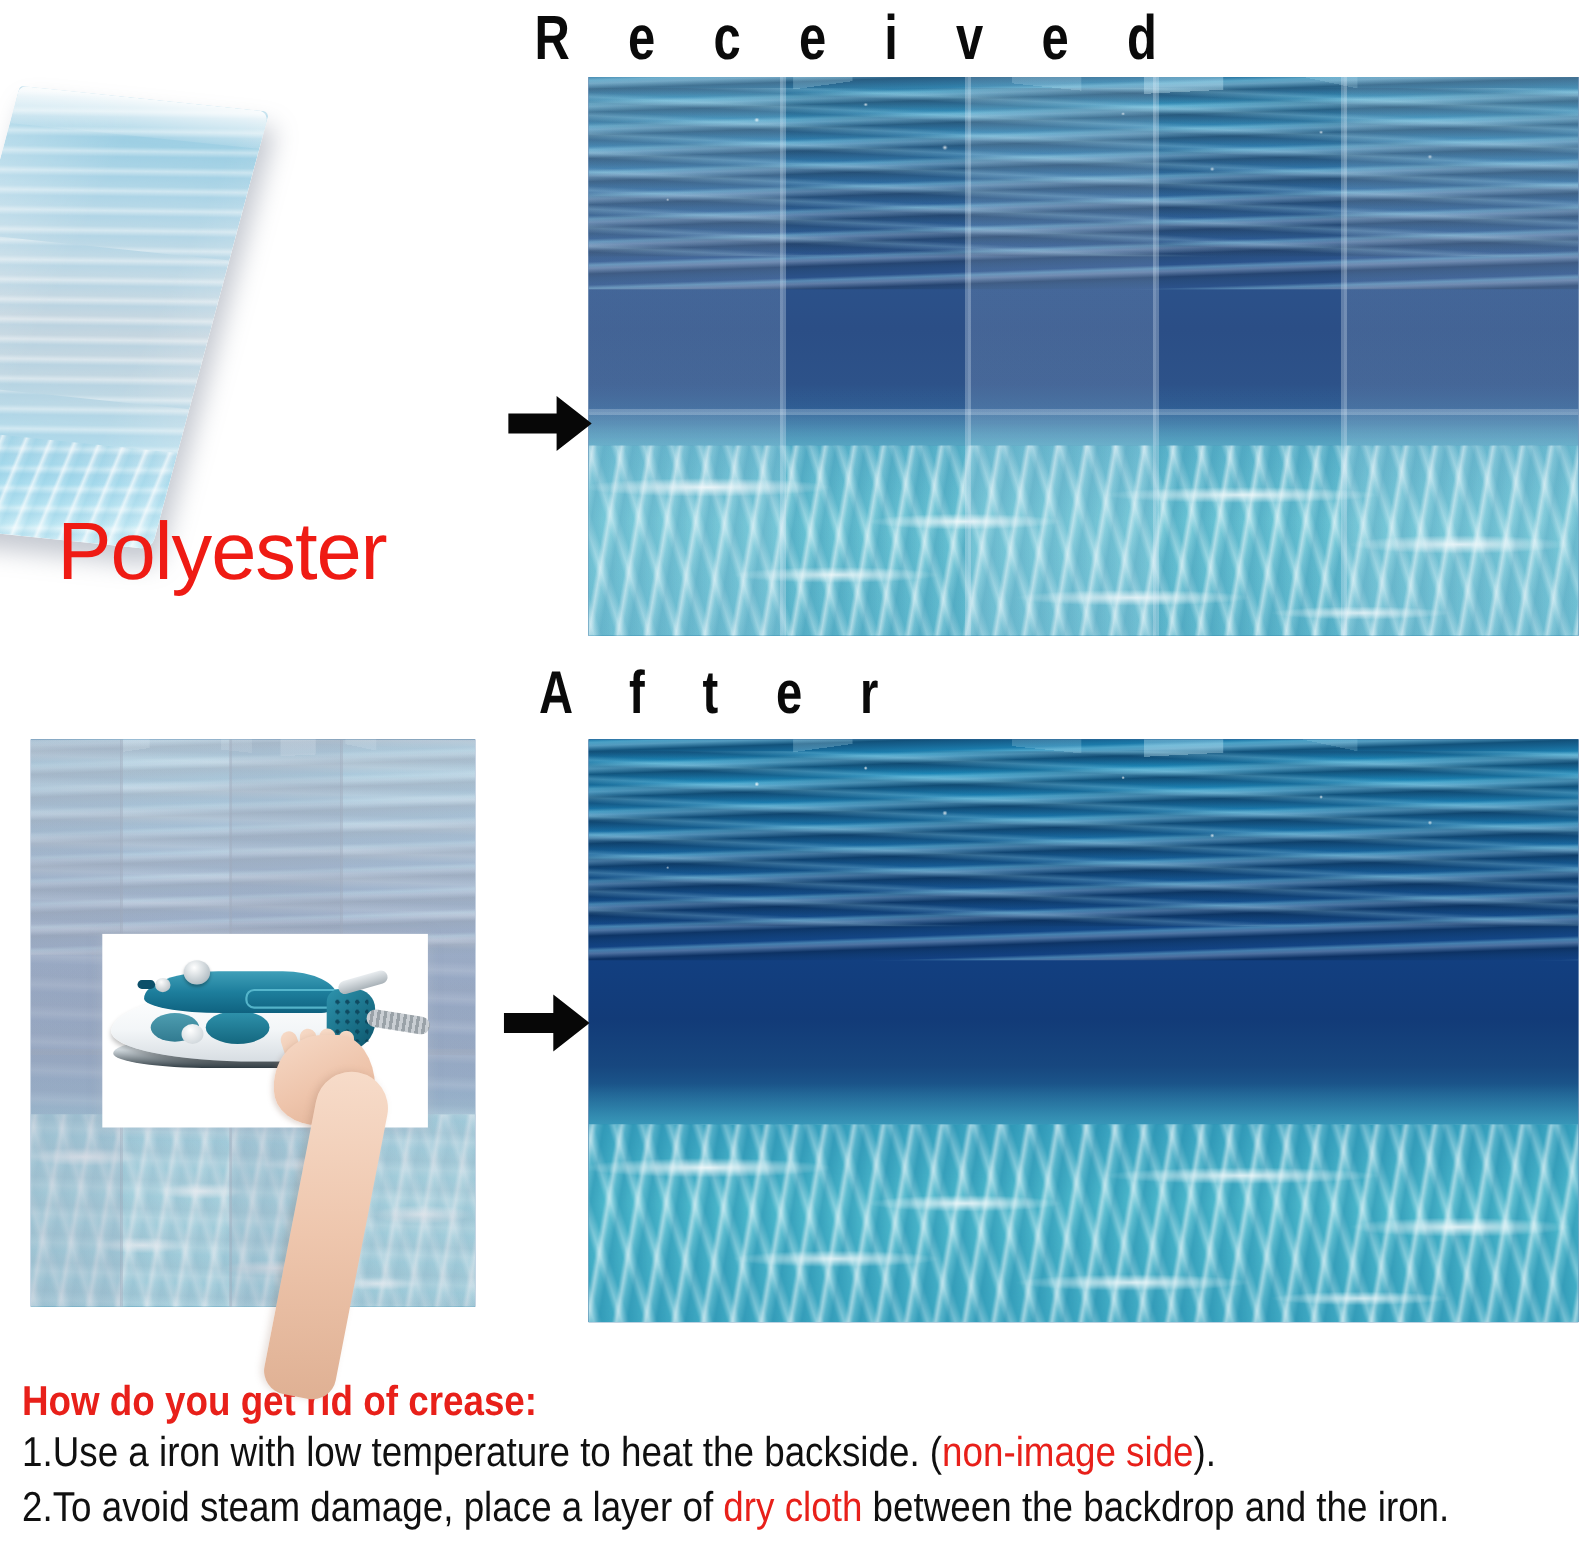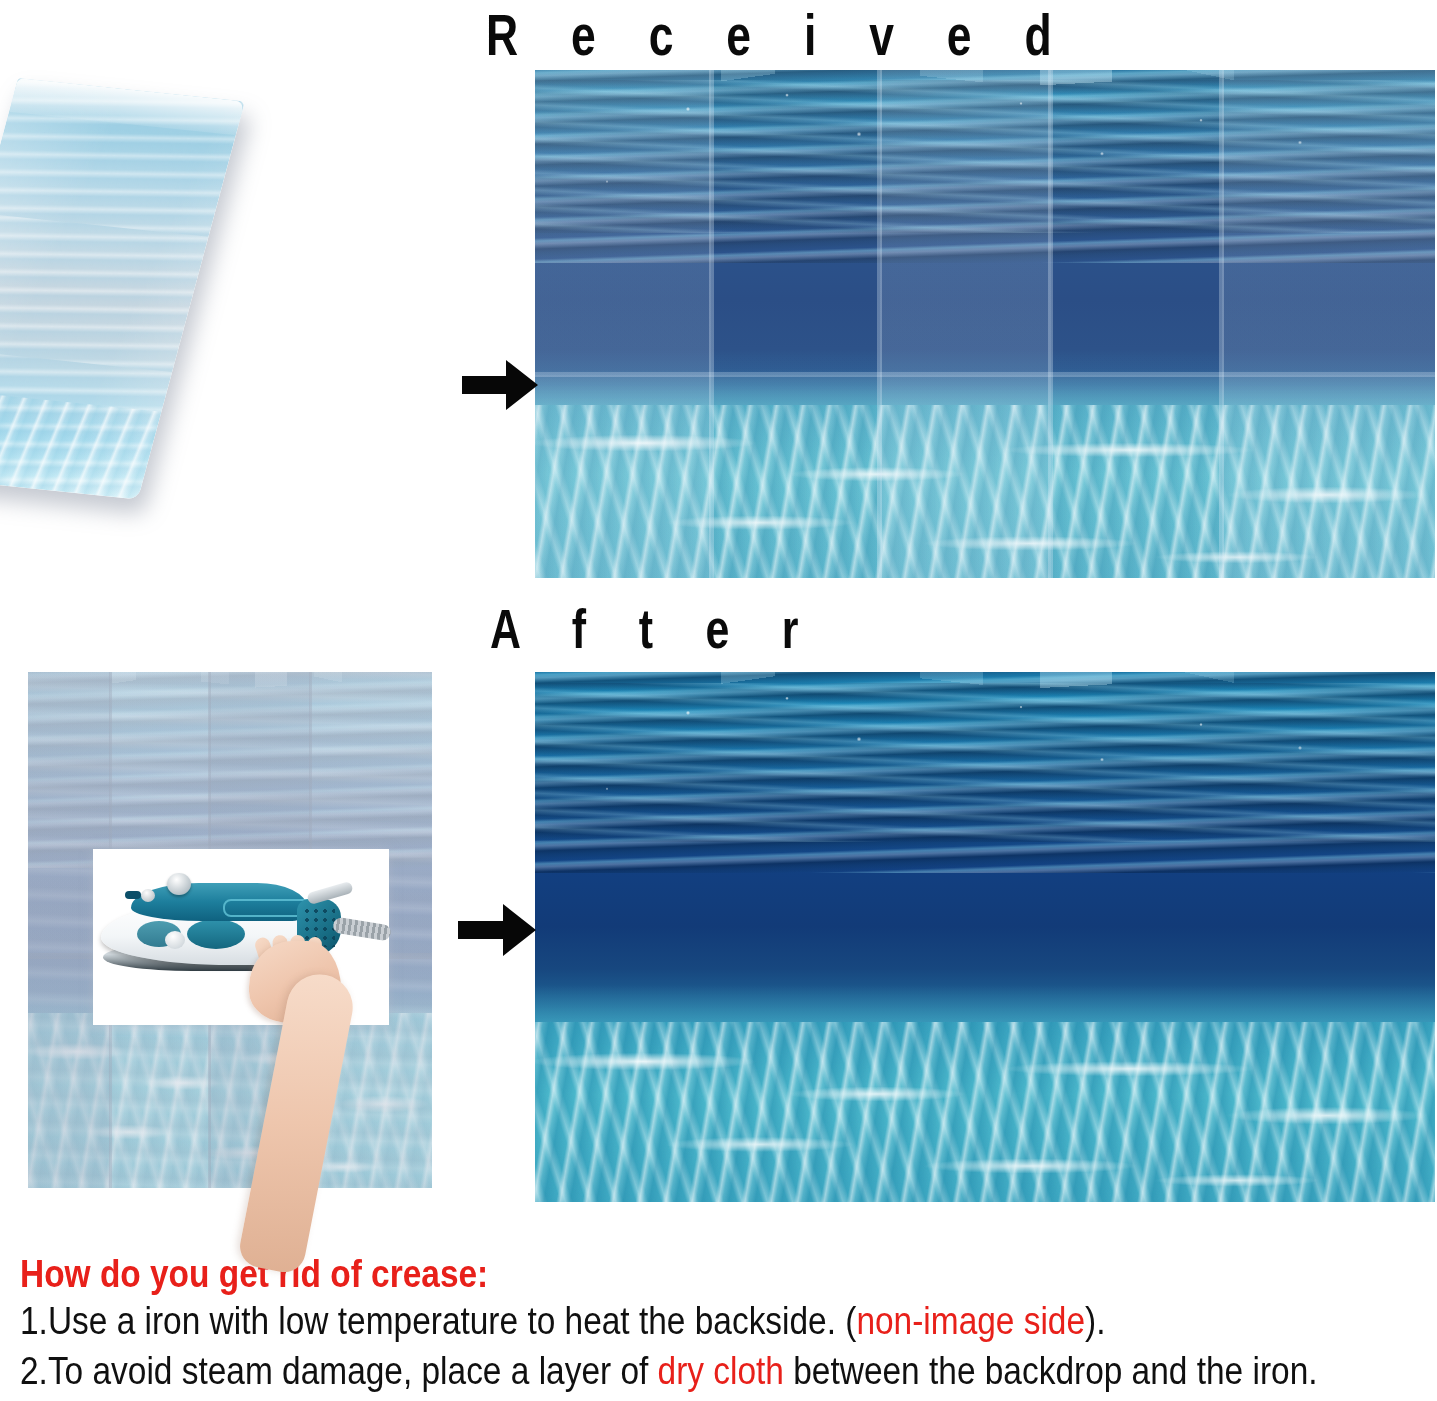--- a/index.html
+++ b/index.html
@@ -275,20 +275,21 @@
   <div class="hdr" id="hdr-after">A f t e r</div>
 
   <div id="fabric-swatch">
     <div class="sheet">
       <div class="curl"></div>
       <div class="sheen"></div>
       <div class="caustics"></div>
     </div>
   </div>
 
+  <div id="polyester-label">Polyester</div>
 
   <div class="arrow" id="arrow-top">
     <svg width="76" height="54" viewBox="0 0 76 54" aria-hidden="true">
       <path d="M0 18 L44 18 L44 2 L76 27 L44 52 L44 36 L0 36 Z" fill="#070707"></path>
     </svg>
   </div>
 
   <div class="photo" id="photo-received">
     <div class="water-base"></div>
     <div class="ripples"></div>

